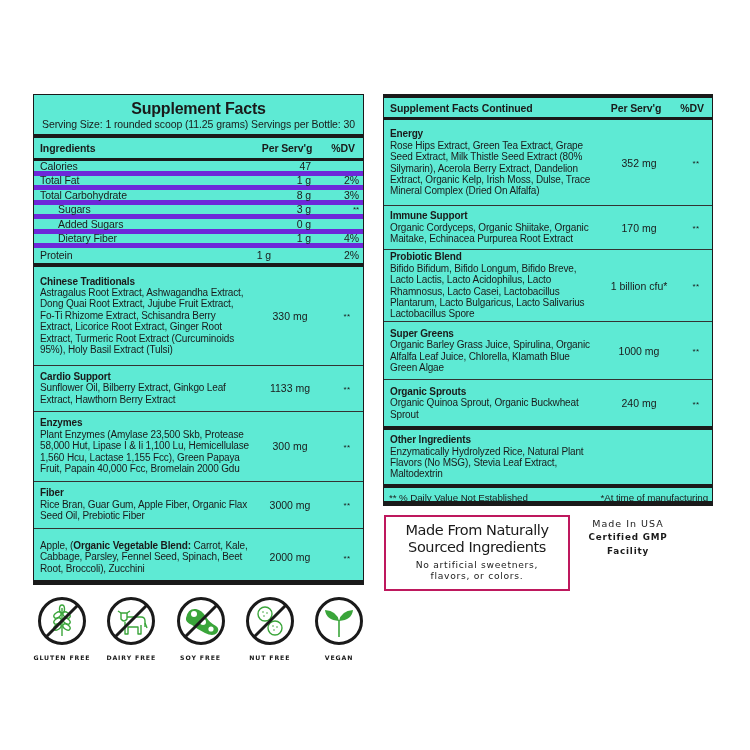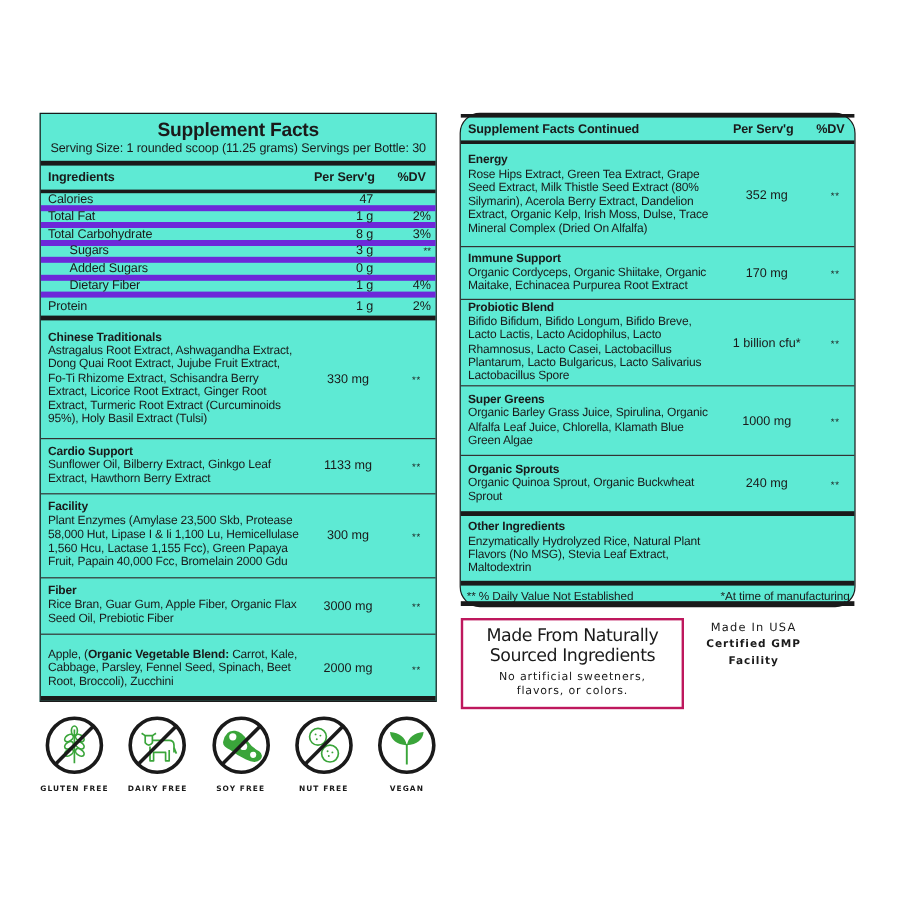--- a/index.html
+++ b/index.html
@@ -1,34 +1,34 @@
 <!DOCTYPE html>
 <html><head>
 <meta charset="utf-8">
 <style>
   * { box-sizing: border-box; margin: 0; padding: 0; }
   html, body { width: 750px; height: 750px; background: #ffffff; overflow: hidden; }
   body { position: relative; font-family: "Liberation Sans", sans-serif; color: #1a1a1a; }
 
   .panel { position: absolute; border: 1.5px solid #1a1a1a; background: #5eead4; }
   #left-panel { left: 33px; top: 94px; width: 331px; height: 491px; }
-  #right-panel { left: 383px; top: 94px; width: 330px; height: 412px; border-radius: 17px; }
+  #right-panel { left: 383px; top: 94px; width: 330px; height: 412px; }
 
   .title { text-align: center; font-weight: bold; font-size: 16px; padding-top: 5px; line-height: 18px; letter-spacing: -0.2px; }
   .serving { text-align: center; font-size: 10.5px; line-height: 13px; padding-bottom: 3px; letter-spacing: -0.1px; }
   .thick-rule { height: 4px; background: #1a1a1a; }
   .mid-rule { height: 3px; background: #1a1a1a; }
 
   .hdr { display: flex; align-items: center; height: 20px; font-weight: bold; font-size: 10.5px; padding-left: 6px; letter-spacing: -0.1px; }
   .hdr .c1 { flex: 1; }
   .hdr .c2 { width: 72px; text-align: center; }
   .hdr .c3 { width: 40px; text-align: center; }
 
   .nrow { display: flex; align-items: center; height: 14.5px; font-size: 10.5px; border-bottom: 5px solid #6d28d9; padding-left: 6px; letter-spacing: -0.1px; }
-  .nrow.last { border-bottom: none; }
+  .nrow.last { border-bottom: none; gap: 40px; }
   .nrow .c1 { flex: 1; }
   .nrow .c1.indent { padding-left: 18px; }
   .nrow .c2 { width: 72px; text-align: right; padding-right: 12px; }
   .nrow .c3 { width: 40px; text-align: right; padding-right: 4px; }
 
   .blend { display: flex; align-items: center; border-bottom: 1px solid #333; padding: 3px 0 3px 6px; }
   .blend.noborder { border-bottom: none; }
   .blend .desc { flex: 1; font-size: 10px; line-height: 11.4px; letter-spacing: -0.15px; }
   .blend .desc .name { font-weight: bold; display: block; }
   .blend .desc b { font-weight: bold; margin-top: 32px; }
@@ -114,21 +114,21 @@
   <div class="blend" style="height:46px">
     <div class="desc">
       <span class="name">Cardio Support</span>
       <span>Sunflower Oil, Bilberry Extract, Ginkgo Leaf Extract, Hawthorn Berry Extract</span>
     </div>
     <div class="amt">1133 mg</div>
     <div class="dv">**</div>
   </div>
   <div class="blend" style="height:70px">
     <div class="desc">
-      <span class="name">Facility</span>
+      <span class="name">Enzymes</span>
       <span>Plant Enzymes (Amylase 23,500 Skb, Protease 58,000 Hut, Lipase I &amp; Ii 1,100 Lu, Hemicellulase 1,560 Hcu, Lactase 1,155 Fcc), Green Papaya Fruit, Papain 40,000 Fcc, Bromelain 2000 Gdu</span>
     </div>
     <div class="amt">300 mg</div>
     <div class="dv">**</div>
   </div>
   <div class="blend" style="height:47px">
     <div class="desc">
       <span class="name">Fiber</span>
       <span>Rice Bran, Guar Gum, Apple Fiber, Organic Flax Seed Oil, Prebiotic Fiber</span>
     </div>

